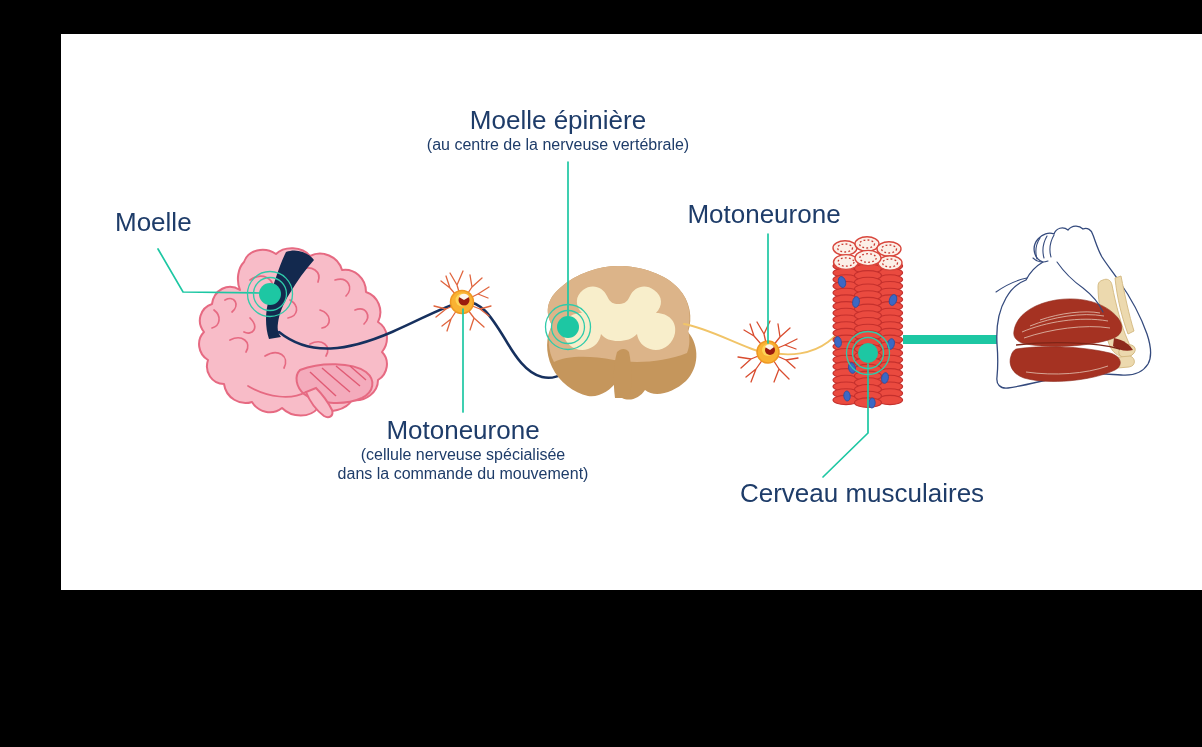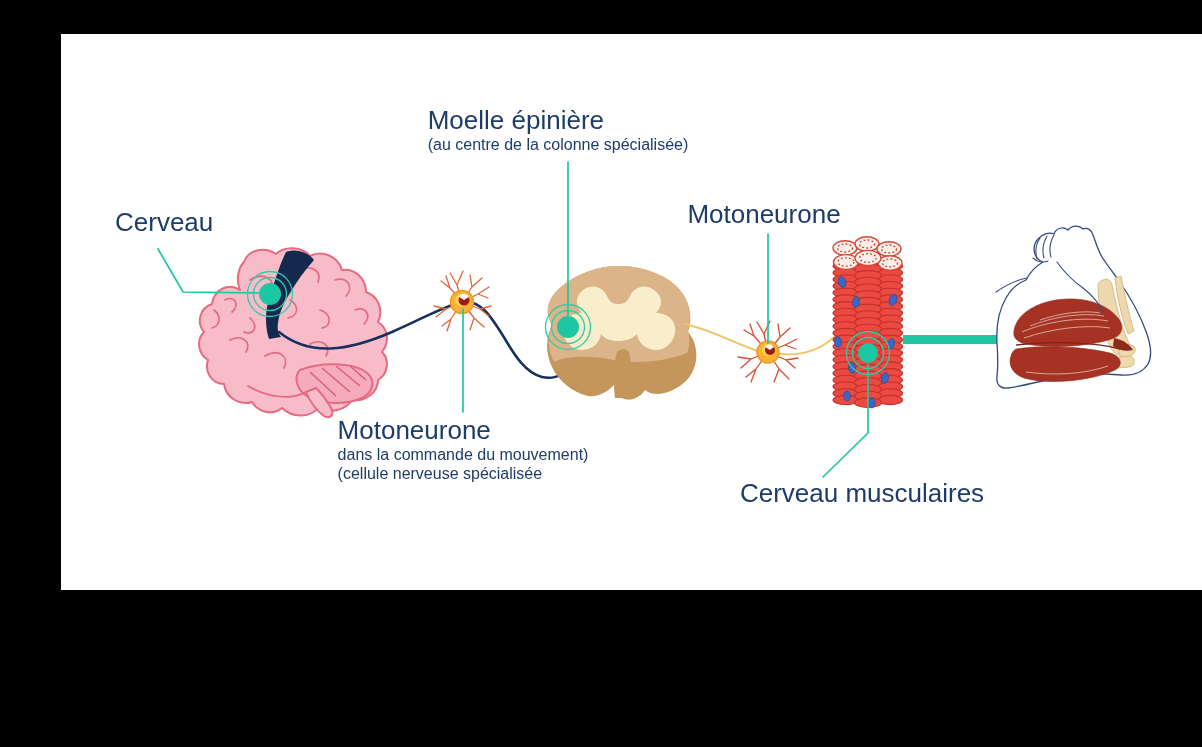--- a/index.html
+++ b/index.html
@@ -1,20 +1,20 @@
 <!DOCTYPE html>
 <html><head>
 <meta charset="utf-8">
 <style>
   html,body{margin:0;padding:0;background:#000;}
   .stage{position:relative;width:1202px;height:747px;background:#000;overflow:hidden;
          font-family:"Liberation Sans",sans-serif;}
   .panel{position:absolute;left:61px;top:34px;width:1141px;height:556px;background:#fff;}
   svg.art{position:absolute;left:0;top:0;width:1202px;height:747px;display:block;}
-  .lbl{position:absolute;color:#1e3c69;white-space:nowrap;}
+  .lbl{position:absolute;color:#1e3c69;text-align:center;white-space:nowrap;}
   .lbl .t{font-size:26px;line-height:30px;font-weight:400;}
   .lbl .s{font-size:16px;line-height:19px;font-weight:400;}
   .center{transform:translateX(-50%);}
 </style>
 </head>
 <body>
 
 <div class="stage">
   <div class="panel"></div>
 
@@ -301,31 +301,31 @@
     </g>
     <g>
       <circle cx="868" cy="353" r="15.5" fill="none" stroke="#2fcbaa" stroke-width="1.3"></circle>
       <circle cx="868" cy="353" r="21.5" fill="none" stroke="#2fcbaa" stroke-width="1.3"></circle>
       <circle cx="868" cy="353" r="10" fill="#1dc7a3"></circle>
     </g>
   </svg>
 
   <div class="lbl center" style="left:558px;top:105px;">
     <div class="t">Moelle épinière</div>
-    <div class="s">(au centre de la colonne spécialisée)</div>
+    <div class="s">(au centre de la nerveuse vertébrale)</div>
   </div>
 
   <div class="lbl" style="left:115px;top:207px;">
-    <div class="t">Cerveau</div>
+    <div class="t">Moelle</div>
   </div>
 
   <div class="lbl center" style="left:463px;top:415px;">
     <div class="t">Motoneurone</div>
+    <div class="s">(cellule nerveuse spécialisée</div>
     <div class="s">dans la commande du mouvement)</div>
-    <div class="s">(cellule nerveuse spécialisée</div>
   </div>
 
   <div class="lbl center" style="left:764px;top:199px;">
     <div class="t">Motoneurone</div>
   </div>
 
   <div class="lbl center" style="left:862px;top:478px;">
     <div class="t">Cerveau musculaires</div>
   </div>
 </div>

